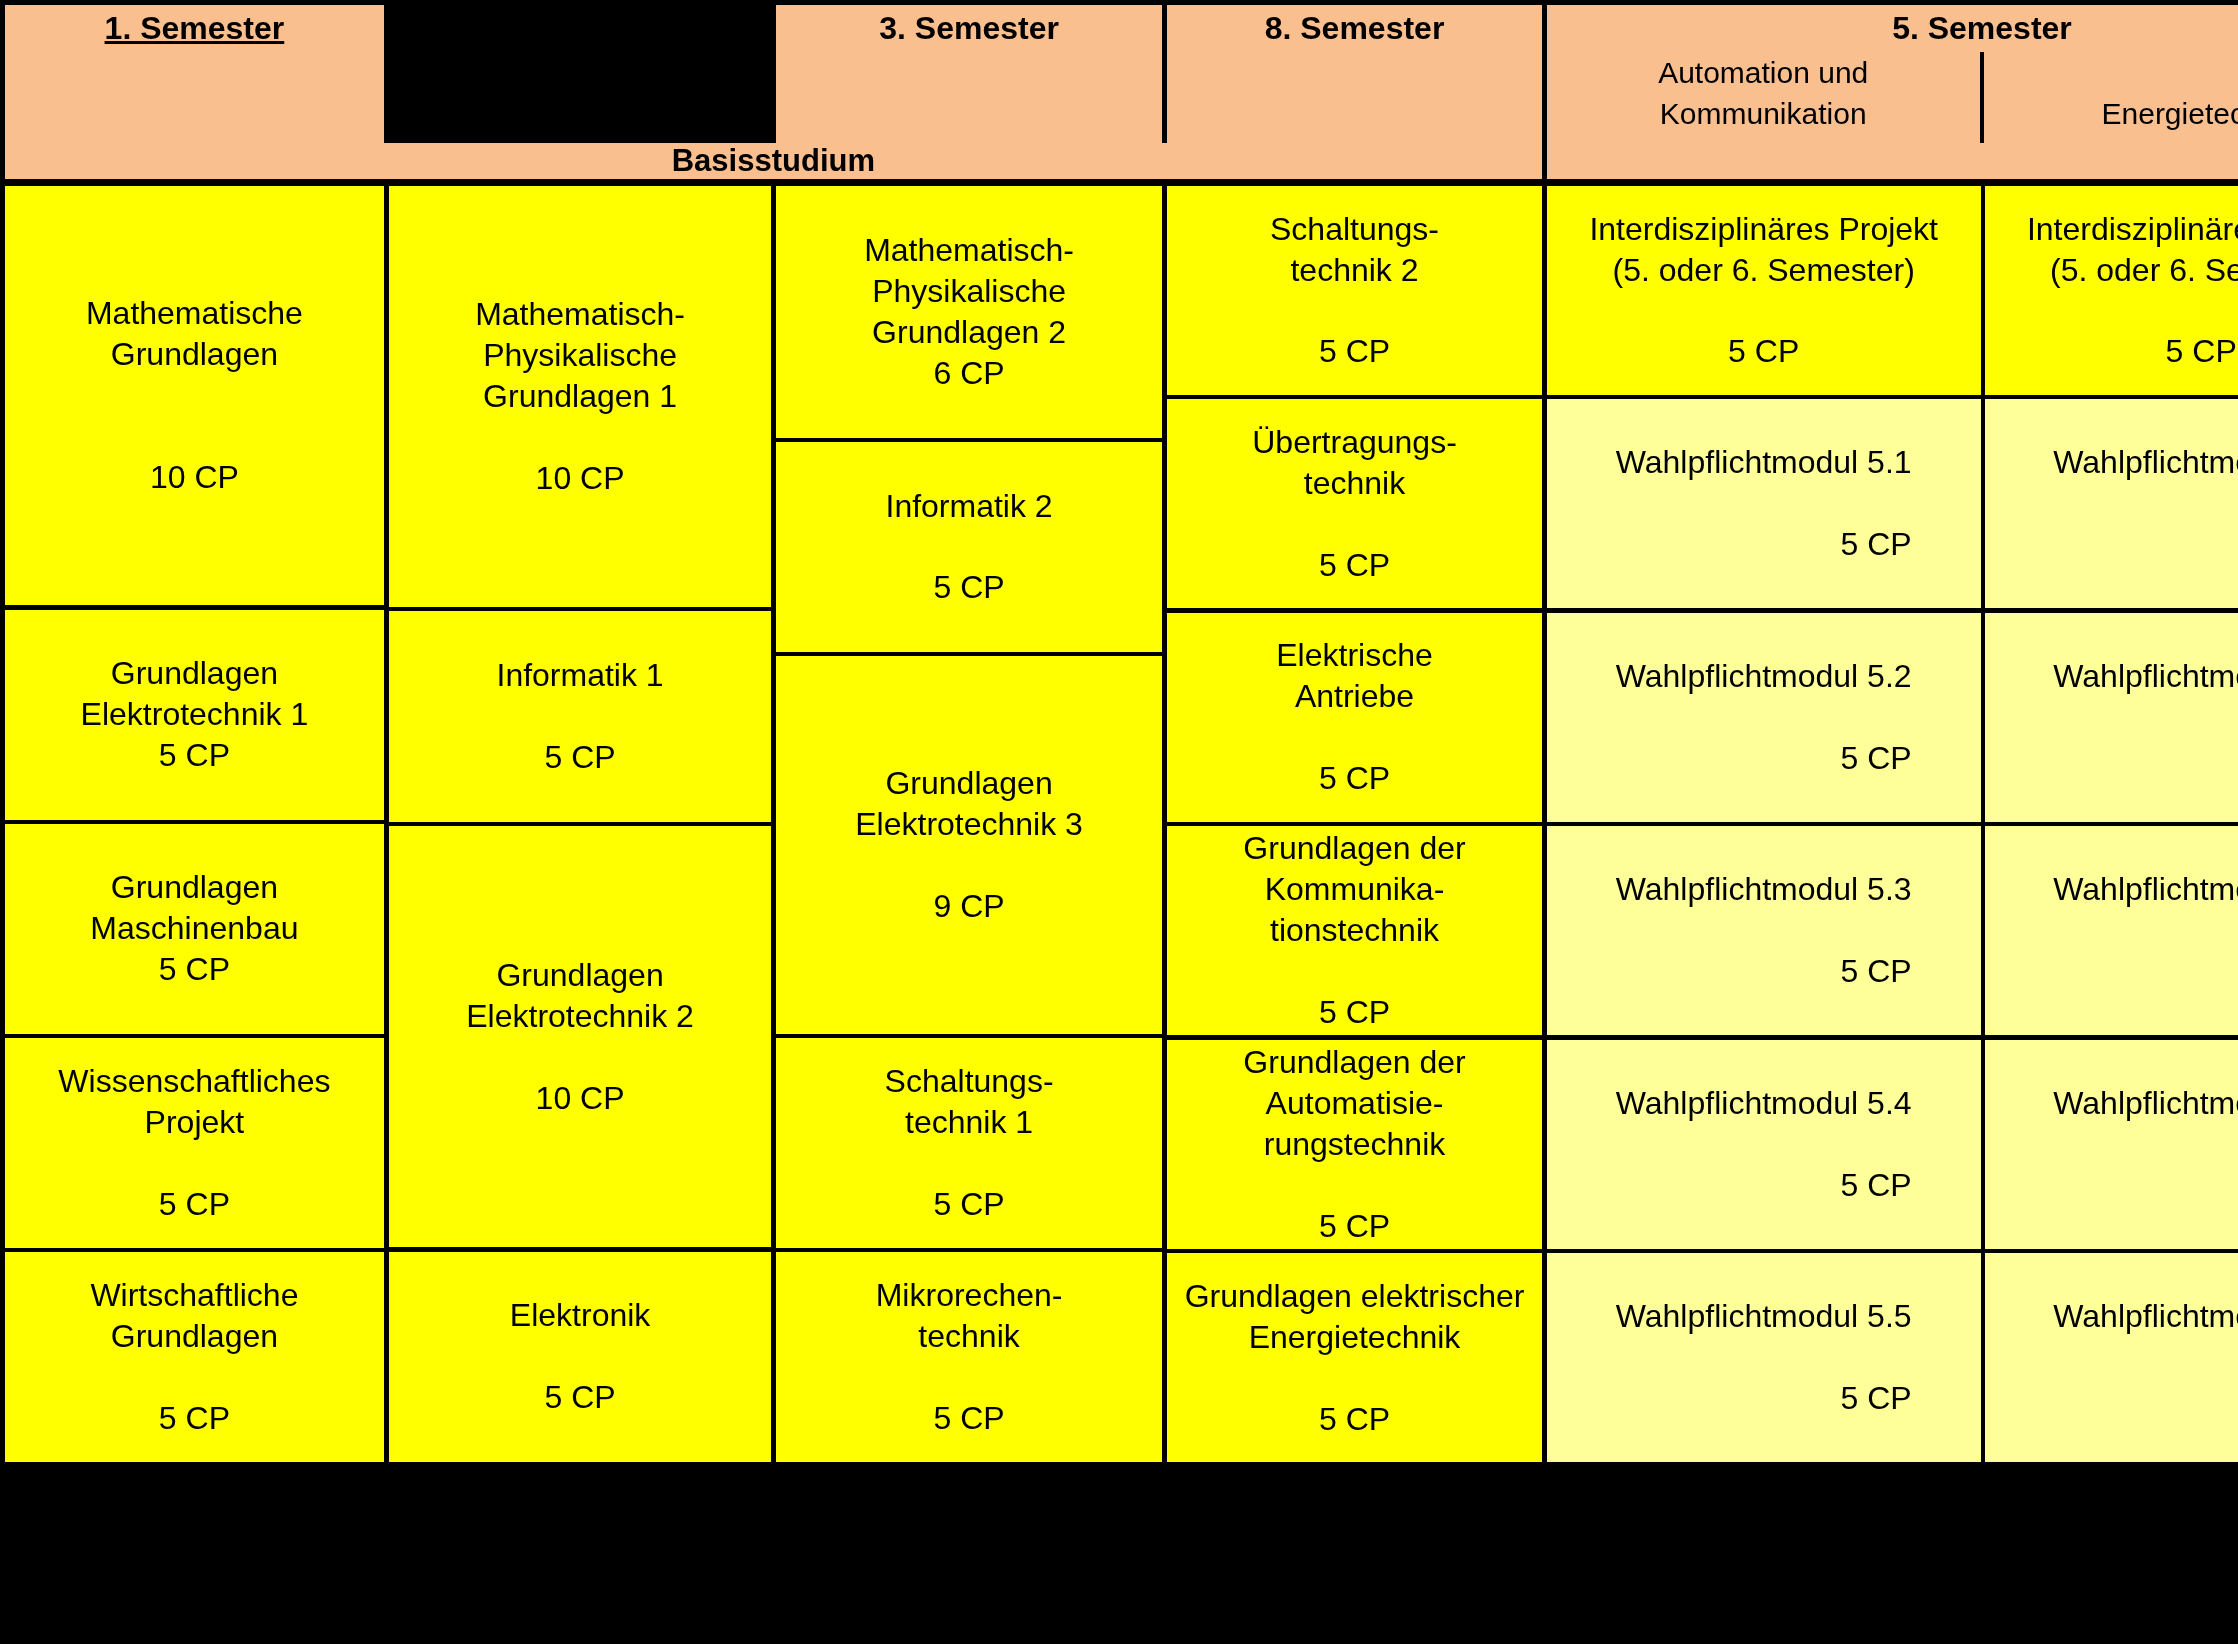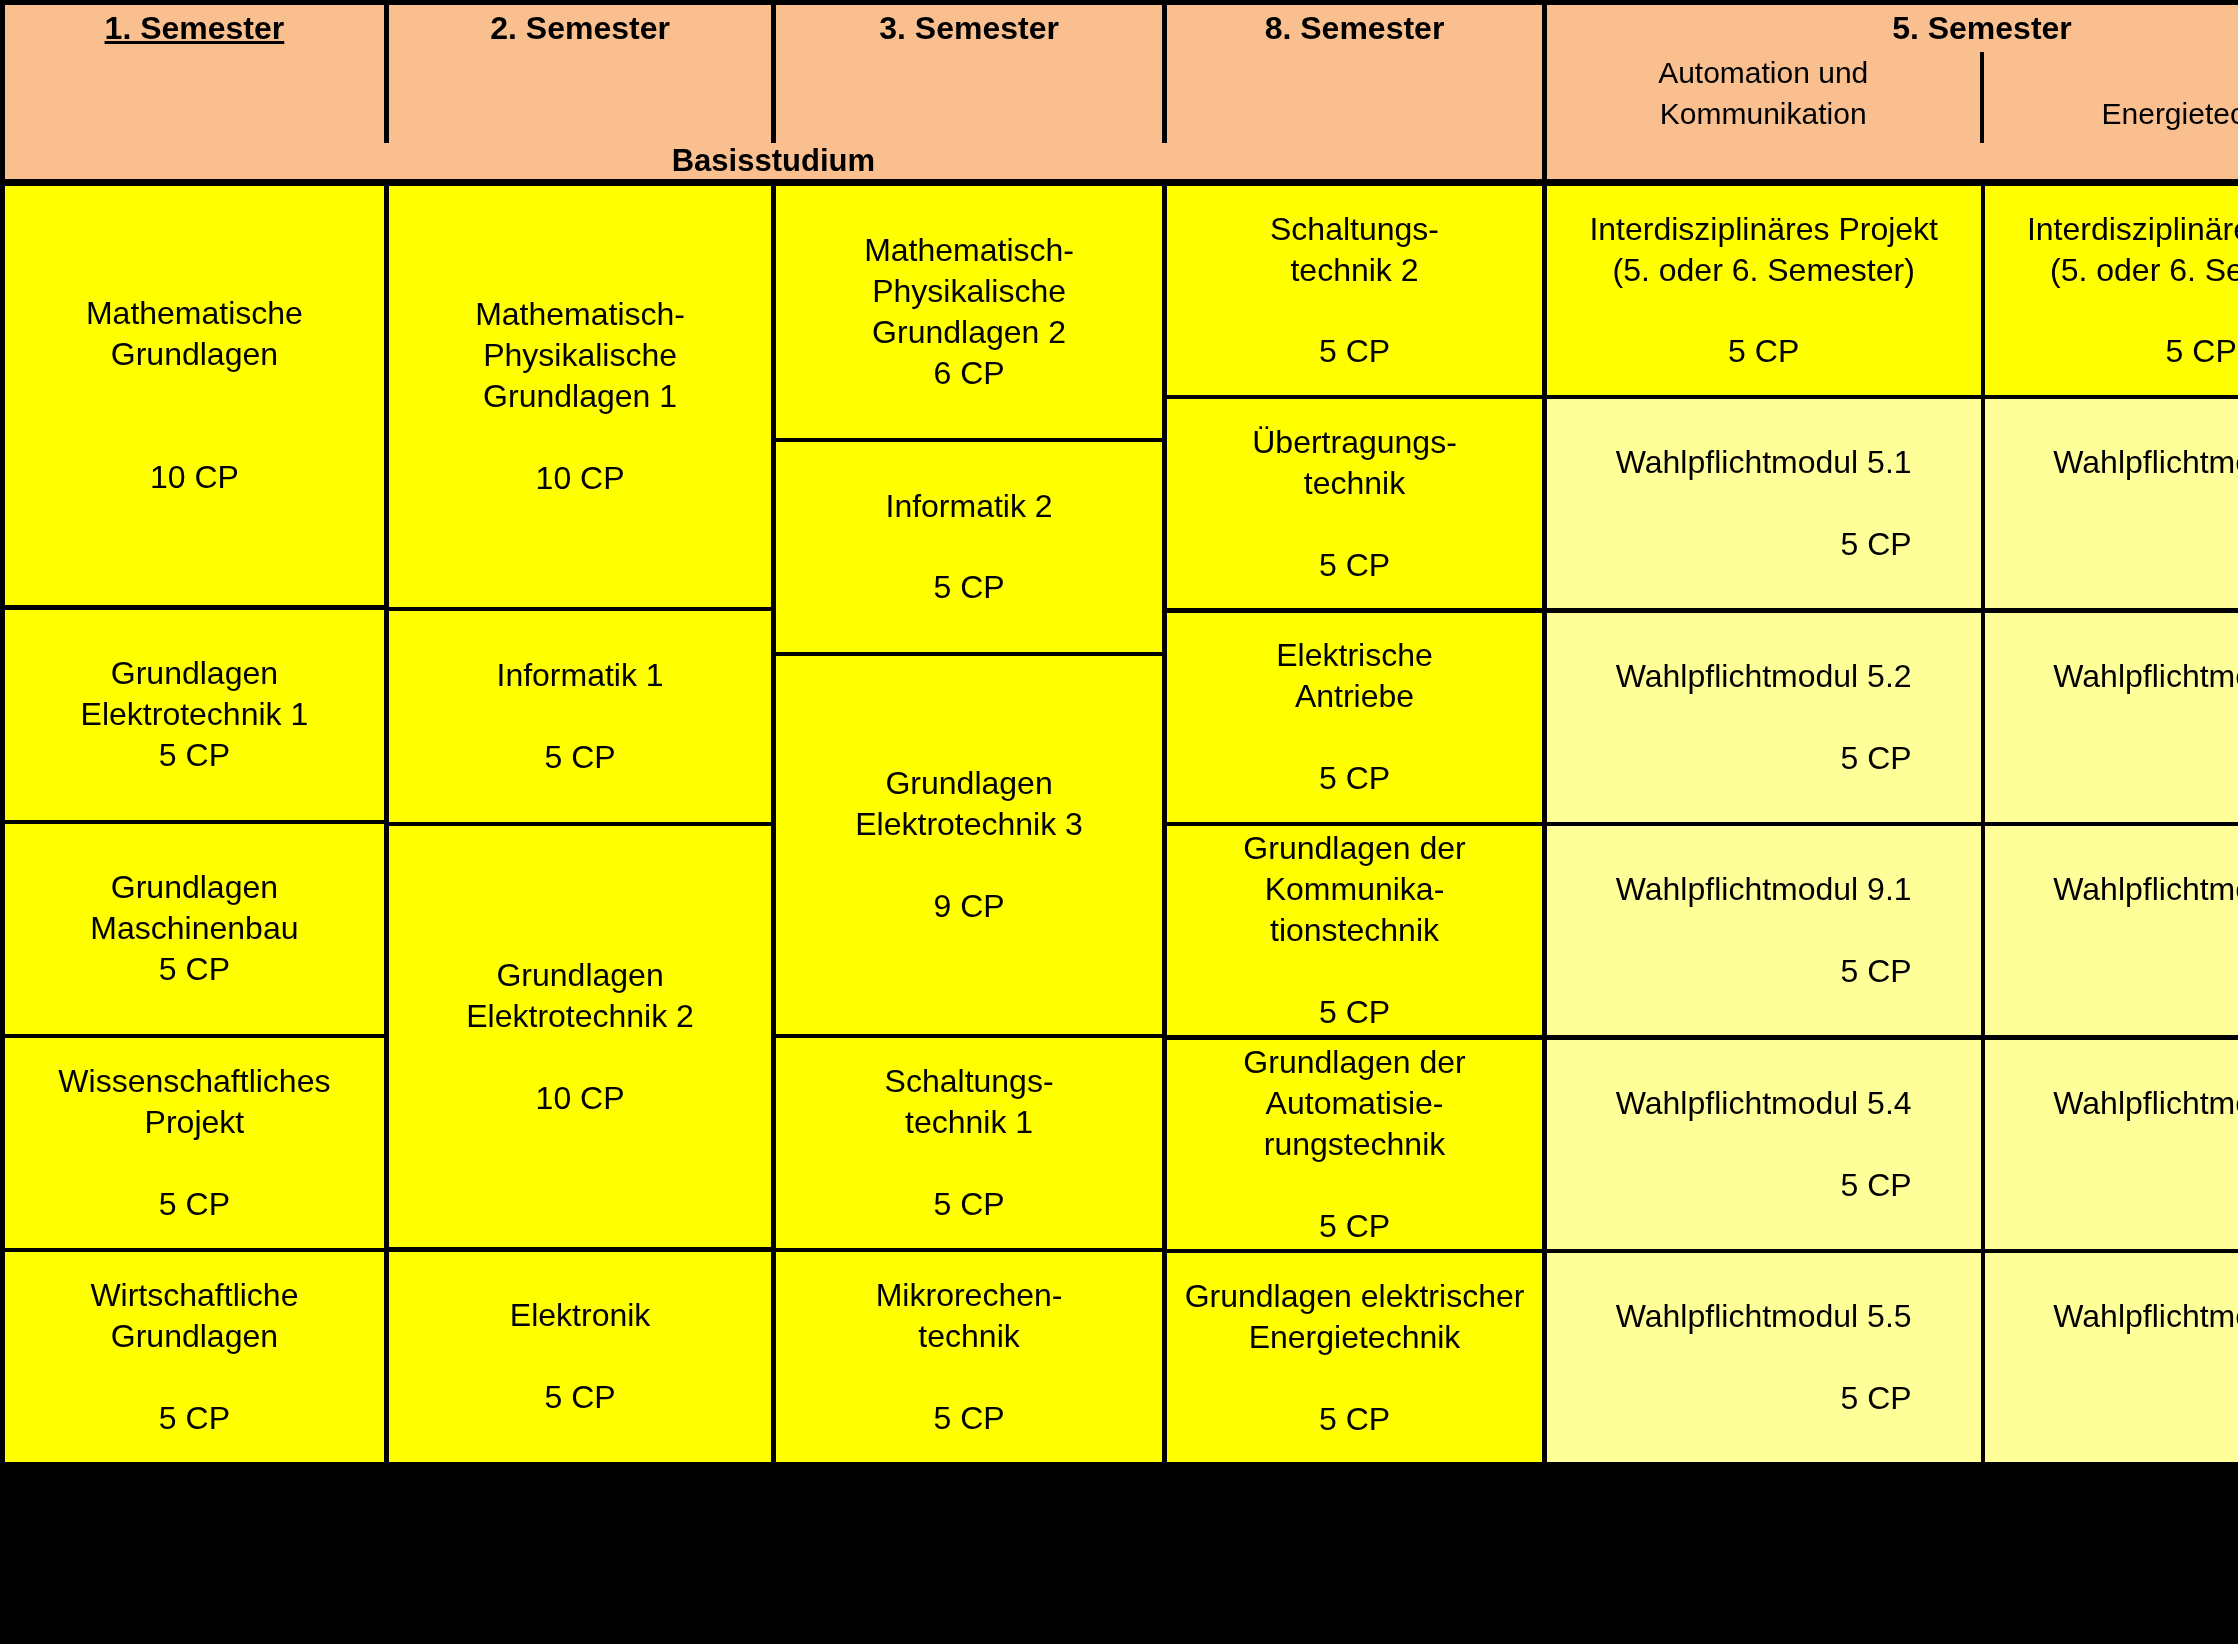--- a/index.html
+++ b/index.html
@@ -55,23 +55,20 @@
   .pflicht     { background:var(--pflicht,#FFFF00); }
   .wahl        { background:var(--wahl,#FFFF99);text-align:right; }
 </style>
 </head>
 <body>
 
 <div class="grid header-grid">
   <div class="sem-cell sem-c1">
     <div class="sem-label">1. Semester</div>
   </div>
-  <div class="sem-cell sem-c2">
-    <div class="sem-label">2. Semester</div>
-  </div>
   <div class="sem-cell sem-c3">
     <div class="sem-label">3. Semester</div>
   </div>
   <div class="sem-cell sem-c4">
     <div class="sem-label">8. Semester</div>
   </div>
   <div class="sem-cell sem-c5">
     <div class="sem-label">5. Semester</div>
     <div class="tracks">
       <div class="track">Automation und
@@ -185,21 +182,21 @@
     <div class="cell pflicht" style="flex:5 1 0px">Interdisziplinäres Projekt
 (5. oder 6. Semester)
 
 5 CP</div>
     <div class="cell wahl" style="flex:5 1 0px">Wahlpflichtmodul 5.1
 
 5 CP</div>
     <div class="cell wahl" style="flex:5 1 0px">Wahlpflichtmodul 5.2
 
 5 CP</div>
-    <div class="cell wahl" style="flex:5 1 0px">Wahlpflichtmodul 9.1
+    <div class="cell wahl" style="flex:5 1 0px">Wahlpflichtmodul 5.3
 
 5 CP</div>
     <div class="cell wahl" style="flex:5 1 0px">Wahlpflichtmodul 5.4
 
 5 CP</div>
     <div class="cell wahl" style="flex:5 1 0px">Wahlpflichtmodul 5.5
 
 5 CP</div>
   </div>
 

